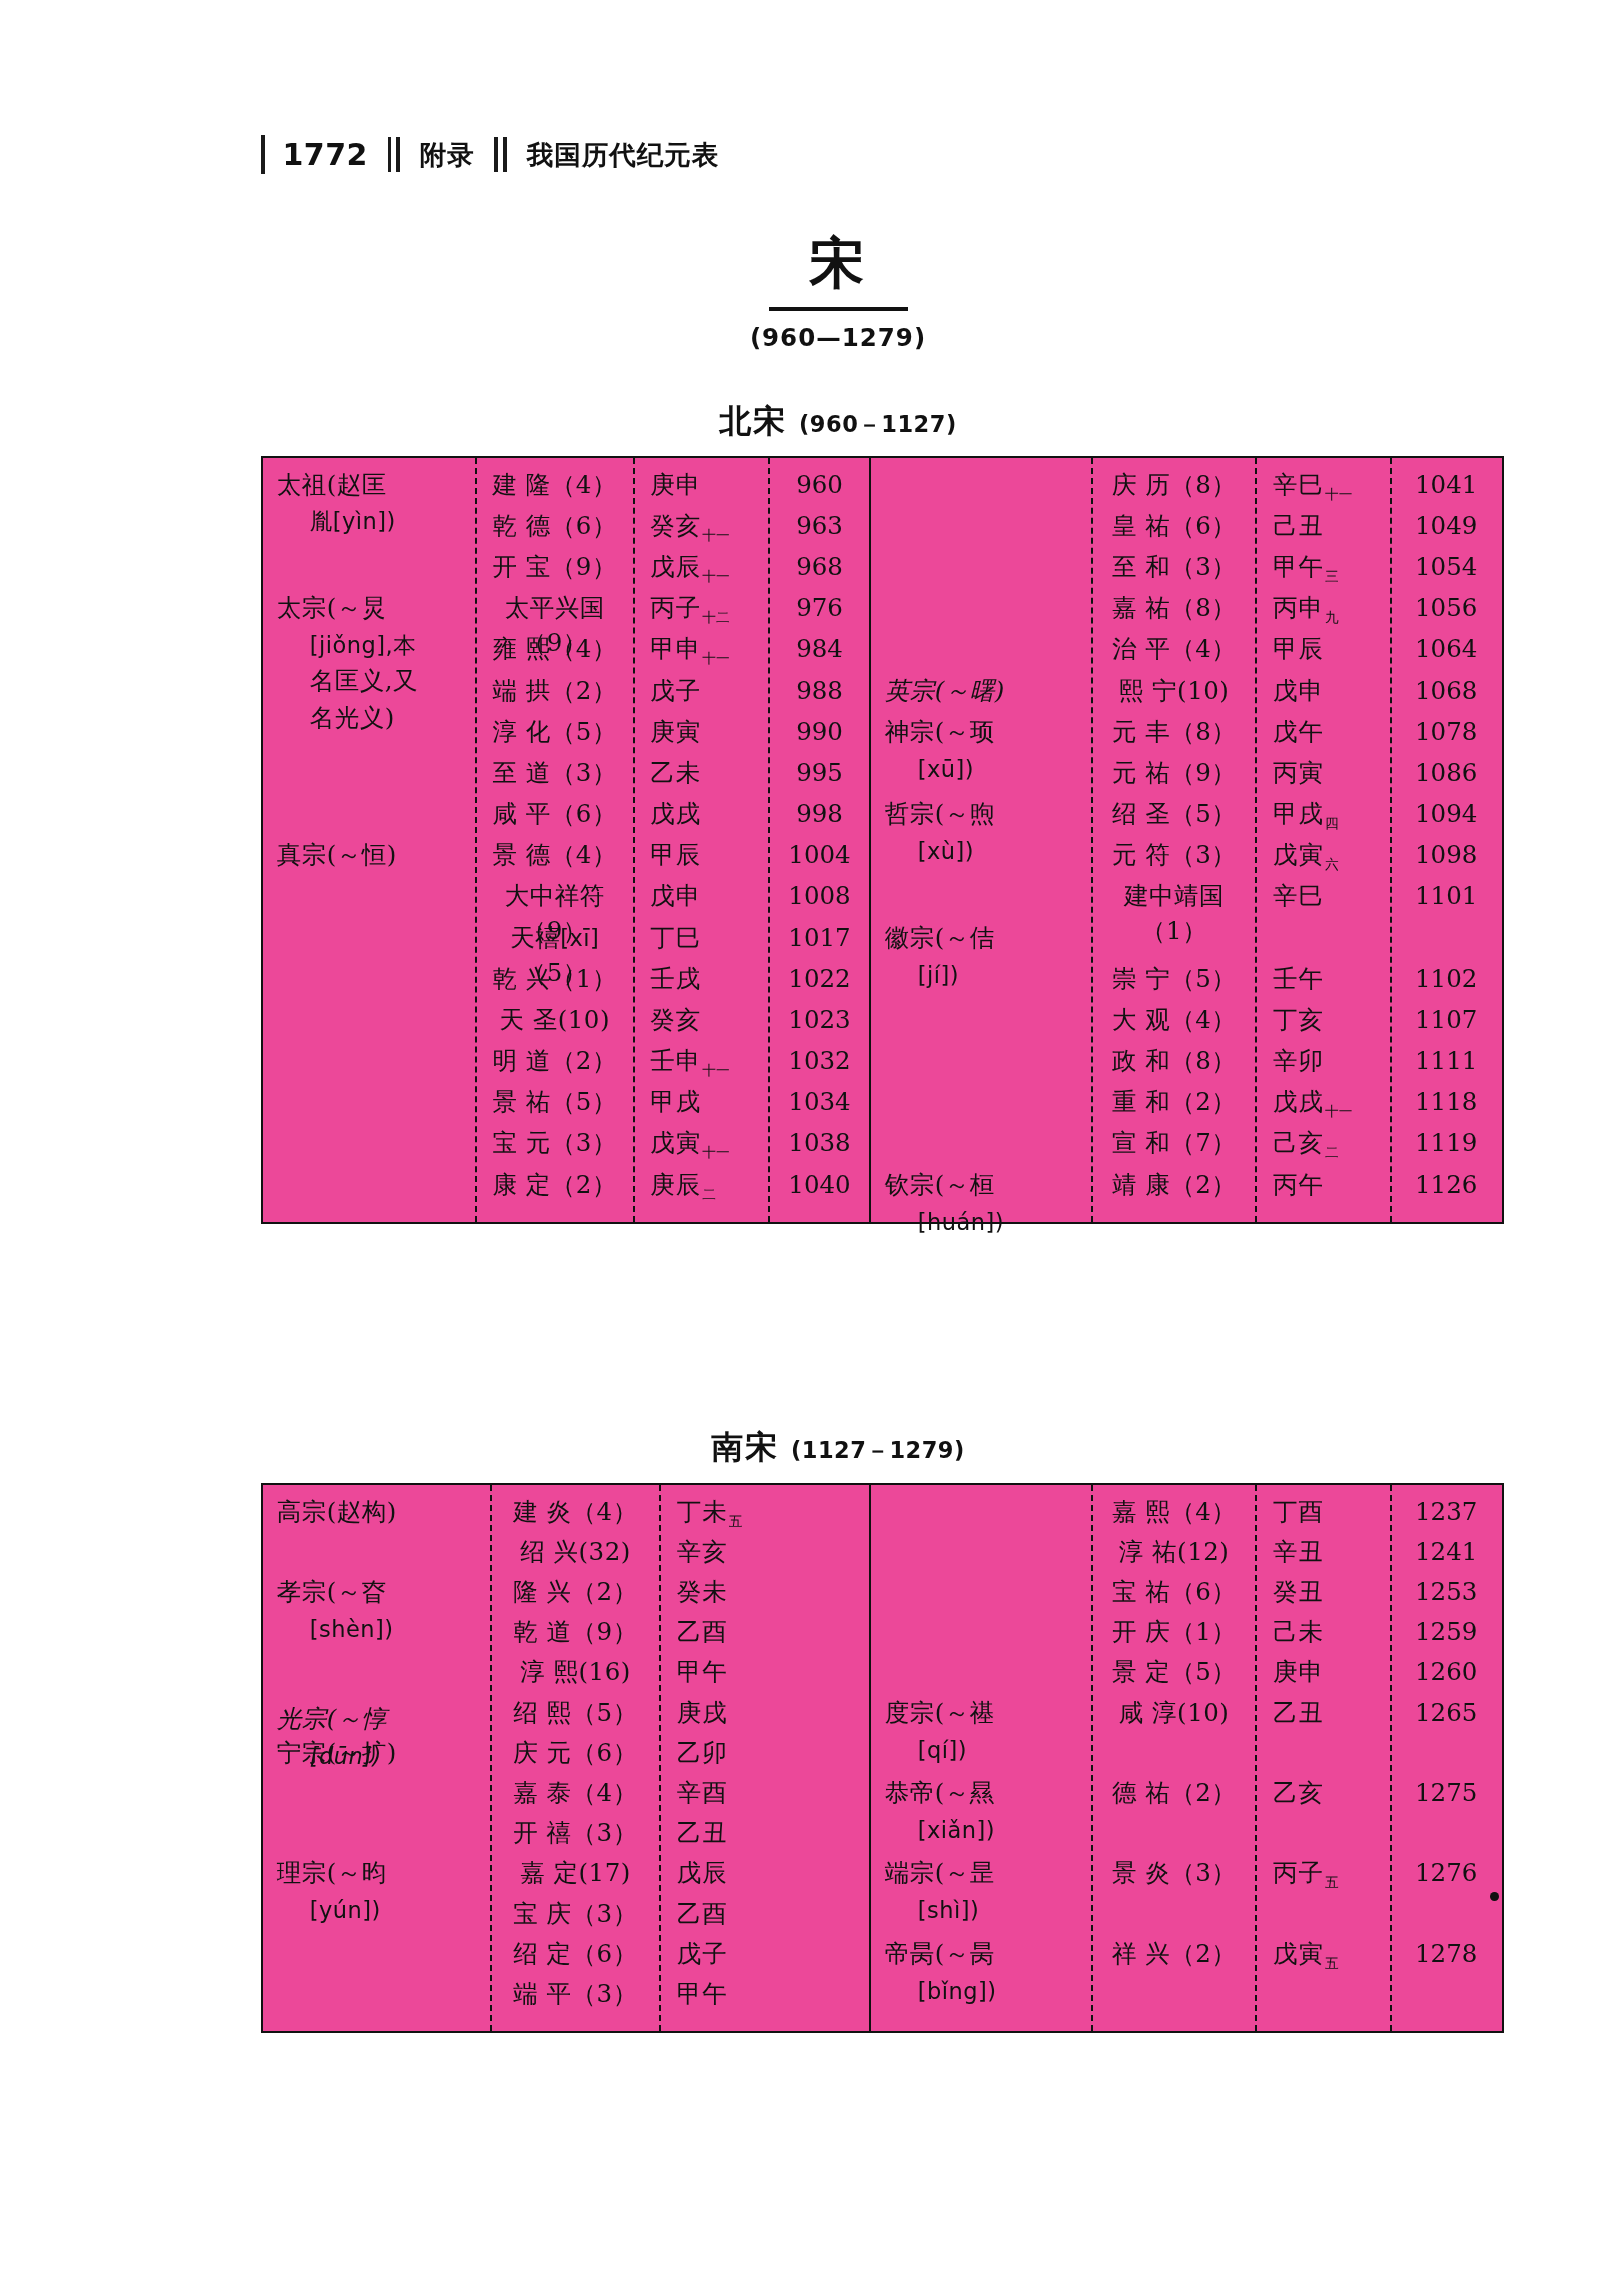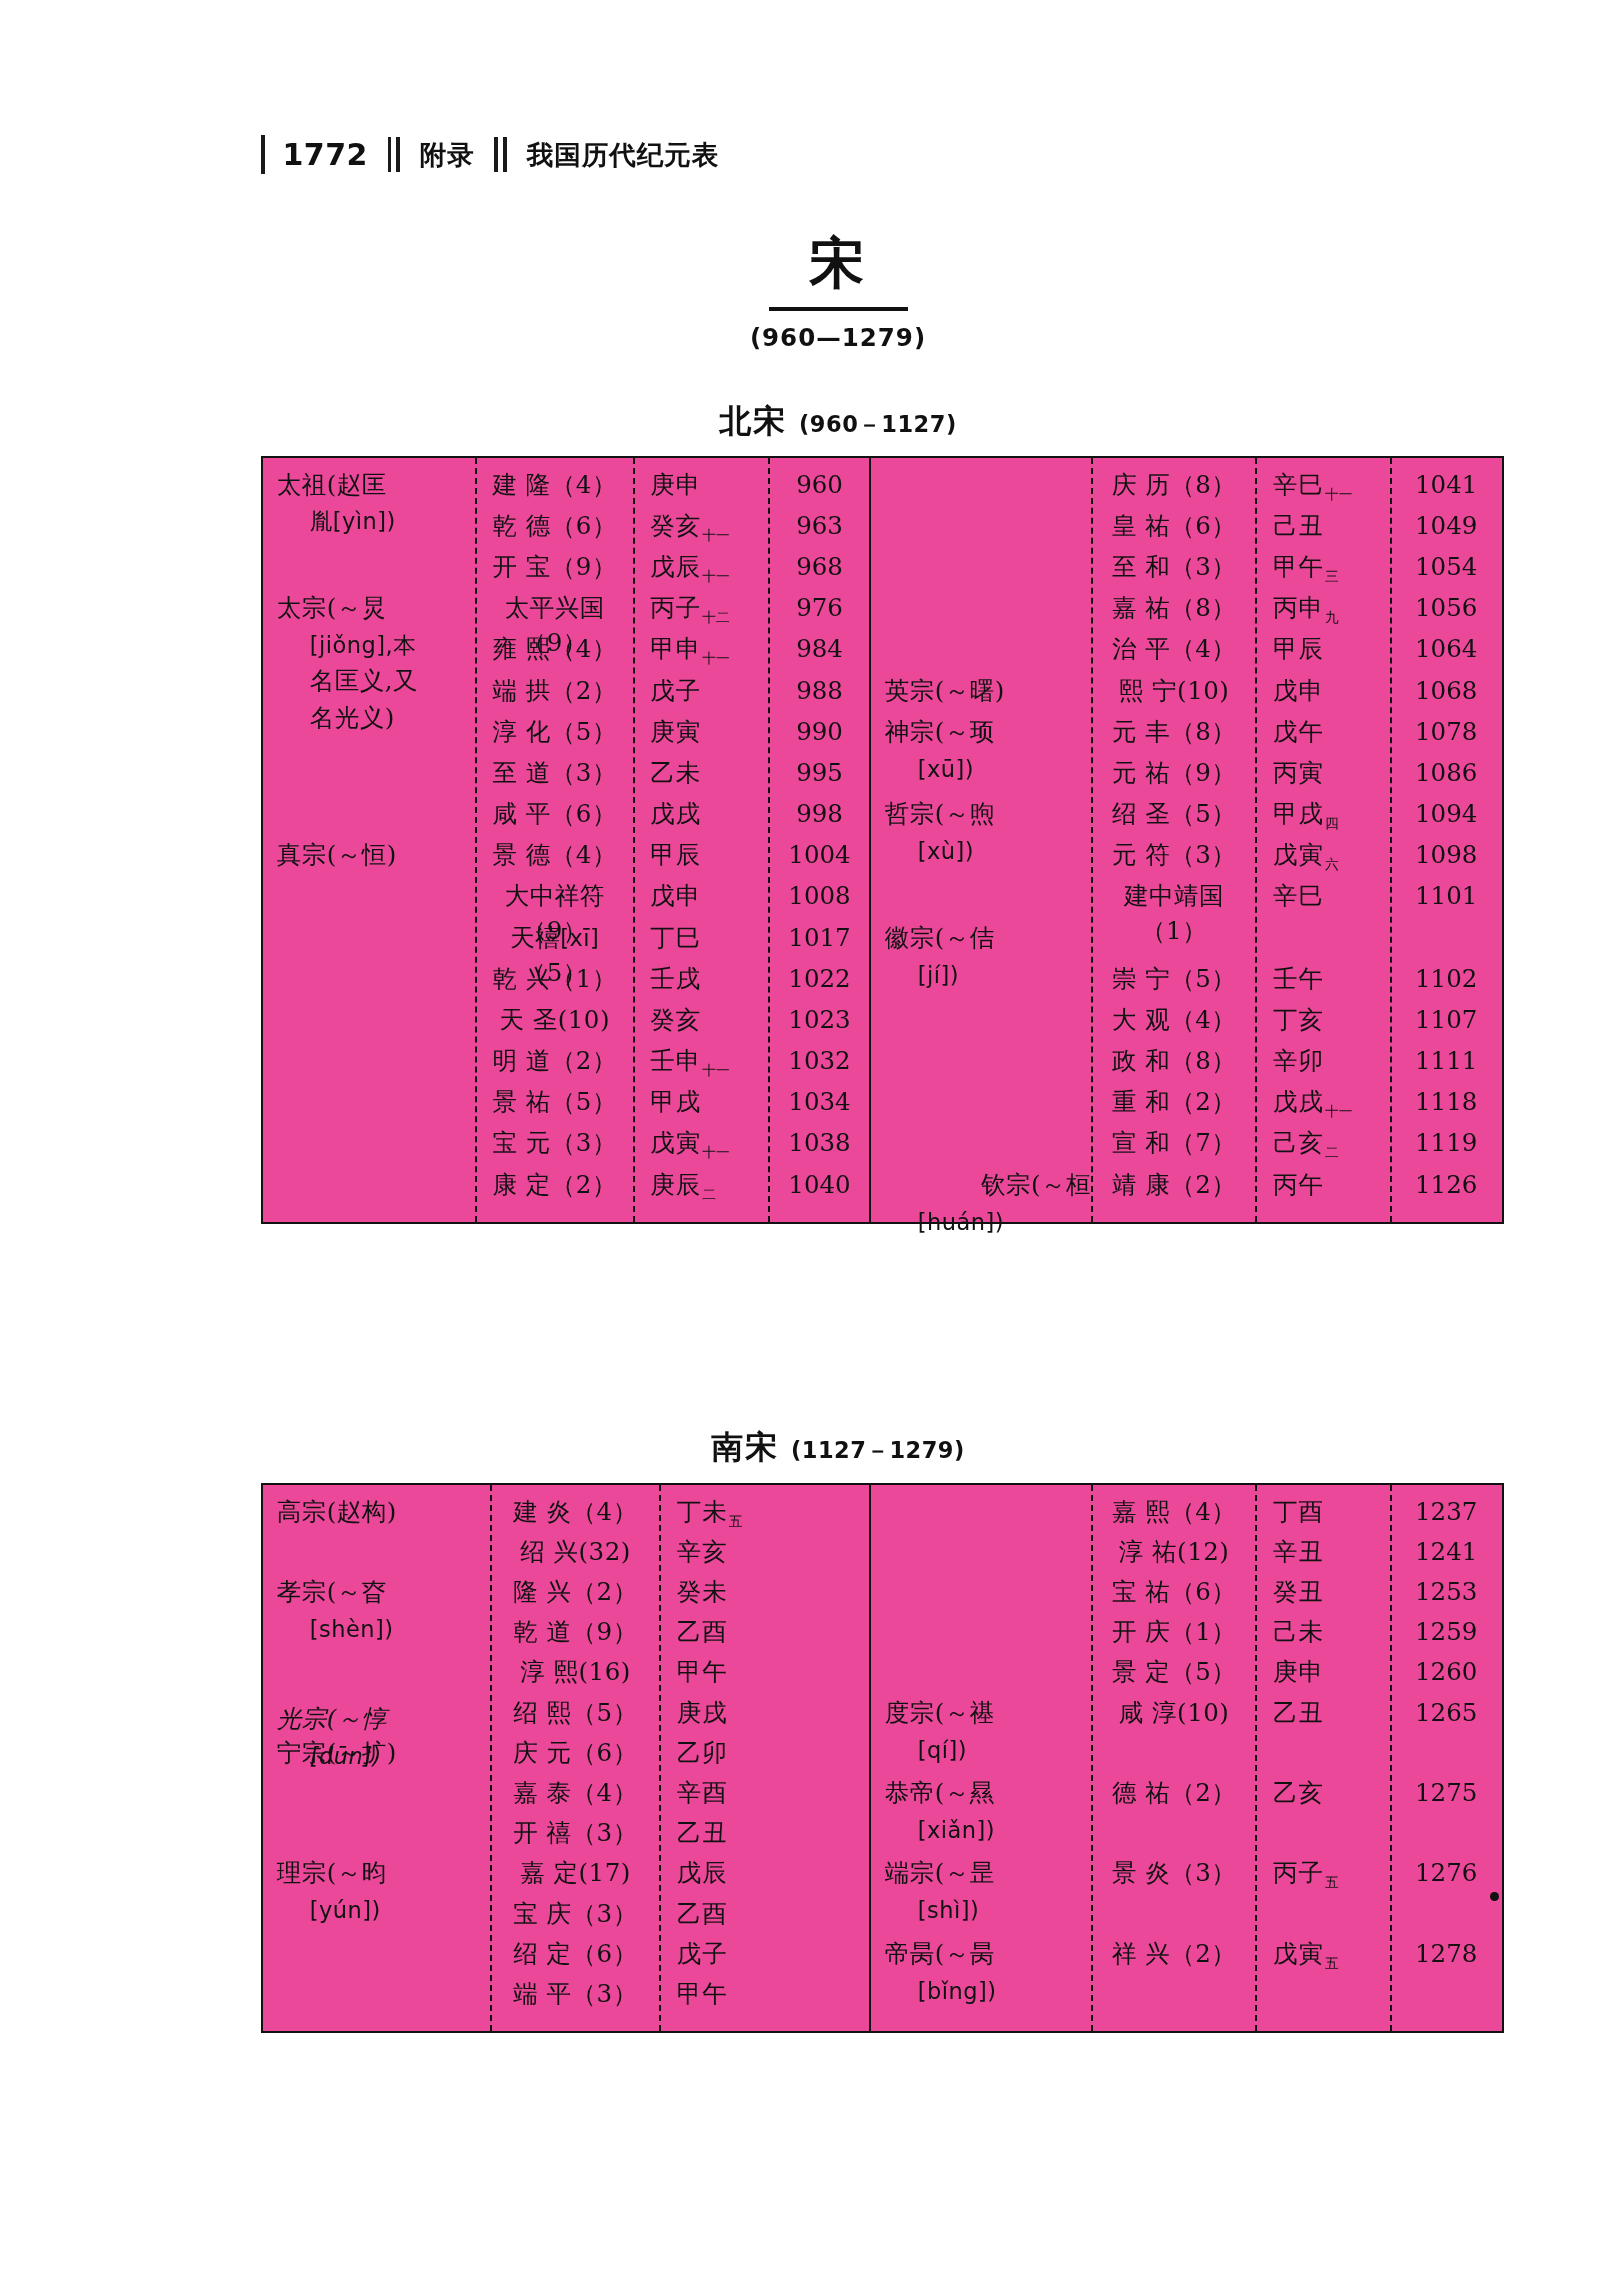--- a/index.html
+++ b/index.html
@@ -247,36 +247,36 @@
           <div class="cell yr" style="top: 549px;">1023</div>
           <div class="cell yr" style="top: 590px;">1032</div>
           <div class="cell yr" style="top: 631px;">1034</div>
           <div class="cell yr" style="top: 672px;">1038</div>
           <div class="cell yr" style="top: 714px;">1040</div>
         </div>
       </div>
       <div class="halfpanel right">
         <div class="col c-emp">
           <div class="cell emp" style="top: 220px;">
-            <div style="margin-top: 0px;"><span>英宗(～曙)</span></div>
+            <div style="margin-top: 0px; font-style: italic;"><span>英宗(～曙)</span></div>
           </div>
           <div class="cell emp" style="top: 261px;">
             <div style="margin-top: 0px;"><span>神宗(～顼</span></div>
             <div style="margin-top: 10.8px;"><span class="ind py">[xū])</span></div>
           </div>
           <div class="cell emp" style="top: 343px;">
             <div style="margin-top: 0px;"><span>哲宗(～煦</span></div>
             <div style="margin-top: 10.8px;"><span class="ind py">[xù])</span></div>
           </div>
           <div class="cell emp" style="top: 467px;">
             <div style="margin-top: 0px;"><span>徽宗(～佶</span></div>
             <div style="margin-top: 10.8px;"><span class="ind py">[jí])</span></div>
           </div>
           <div class="cell emp" style="top: 714px;">
-            <div style="margin-top: 0px; text-align: right;"><span>钦宗(～桓</span></div>
+            <div style="margin-top: 0px;"><span>钦宗(～桓</span></div>
             <div style="margin-top: 10.8px;"><span class="ind py">[huán])</span></div>
           </div>
         </div>
         <div class="col c-era dashed">
           <div class="cell era" style="top: 13.7px;">
             <div>庆 历（8）</div>
           </div>
           <div class="cell era" style="top: 55px;">
             <div>皇 祐（6）</div>
           </div>

